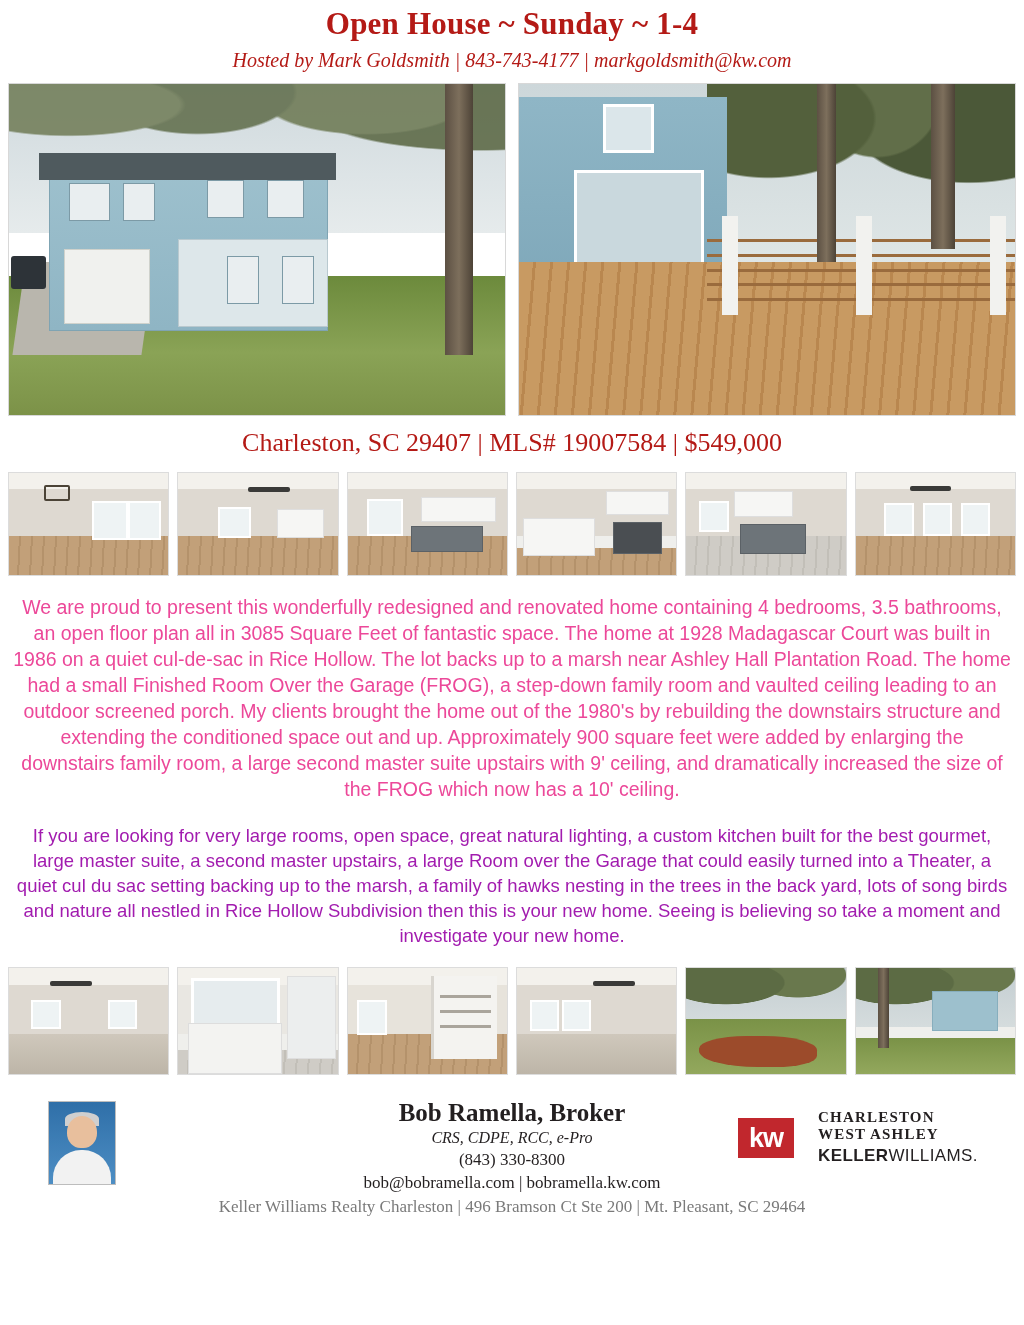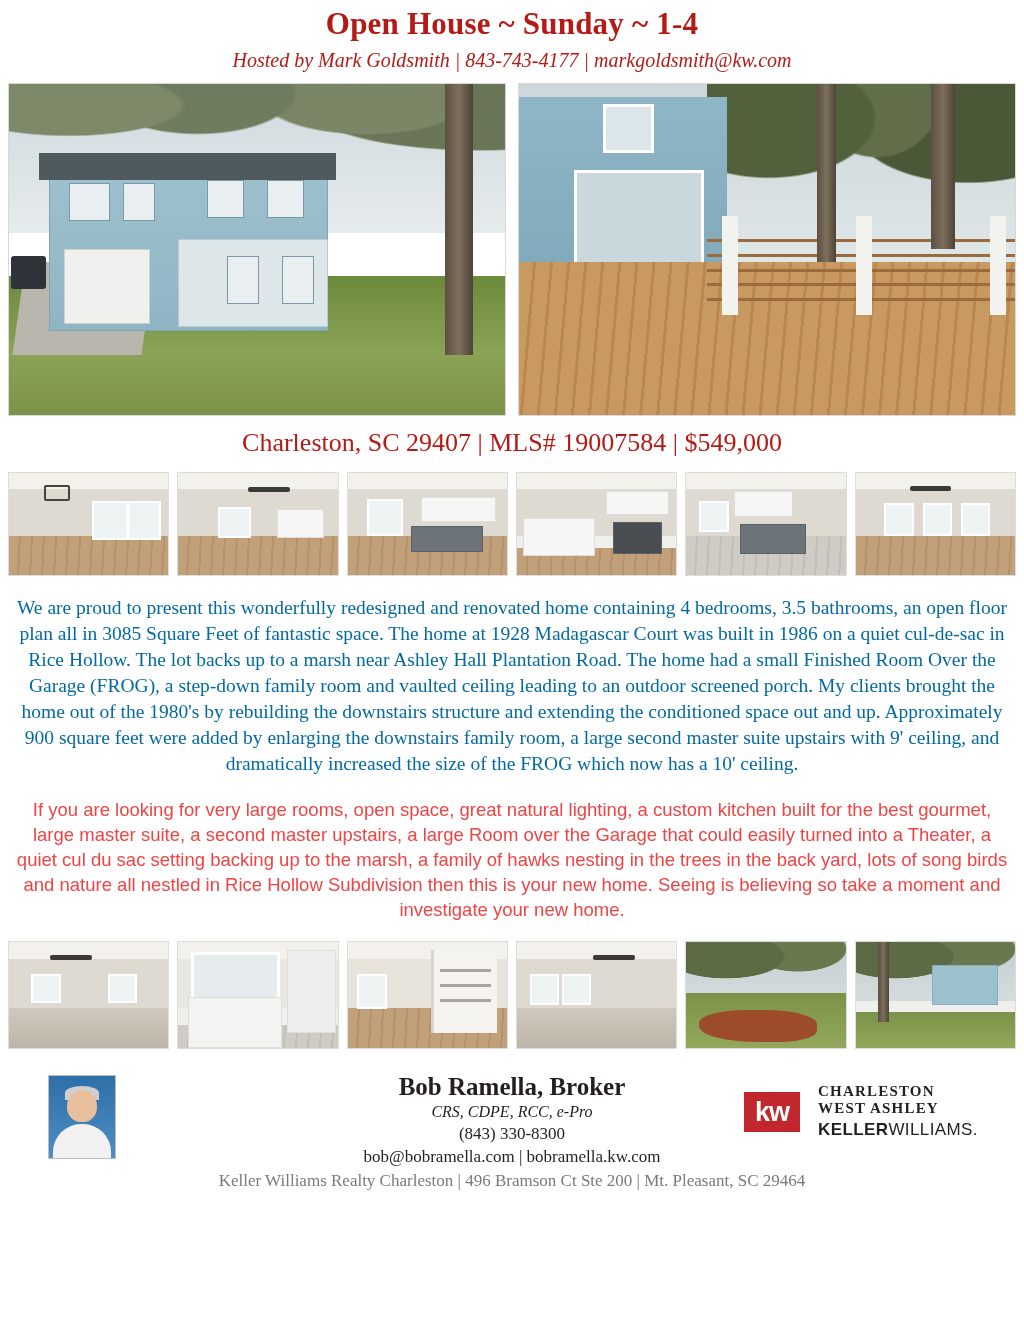--- a/index.html
+++ b/index.html
@@ -166,32 +166,32 @@
   .t-stair  { position:absolute; right:6%; top:8%; width:40%; height:78%;
               background:#f4f3f0; border-left:3px solid #d8d5cf; }
   .t-rail   { position:absolute; right:10%; top:30%; width:32%; height:3px; background:#aaa59c; }
 
   
   .copy {
     padding: 0 12px;
     margin-top: 18px;
   }
   .para-serif {
-    font-family: Liberation Serif, serif;
+    font-family: Liberation Sans, sans-serif;
     font-size: 19.5px;
     line-height: 1.33;
     text-align: center;
-    color: #0369a1;
+    color: #ec4899;
   }
   .para-sans {
     font-family: "Liberation Sans", sans-serif;
     font-size: 18.5px;
     line-height: 1.36;
     text-align: center;
-    color: #ef4444;
+    color: #a21caf;
     margin-top: 20px;
   }
 
   
   .footer {
     position: relative;
     margin-top: 10px;
     height: 112px;
     padding: 0 12px;
     box-sizing: border-box;
@@ -263,21 +263,21 @@
     margin-top: 3px;
   }
 
   
   .kw-logo {
     position: absolute;
     right: 46px;
     top: 24px;
     display: flex;
     align-items: center;
-    gap: 18px;
+    gap: 24px;
   }
   .kw-mark {
     width: 56px;
     height: 40px;
     background: #c1272d;
     color: #ffffff;
     font-family: "Liberation Sans", sans-serif;
     font-weight: bold;
     font-size: 27px;
     line-height: 40px;

